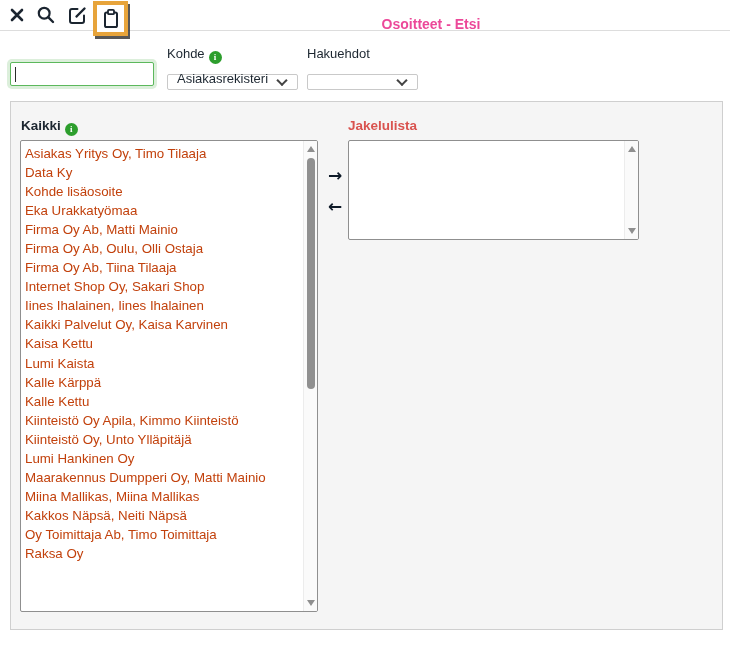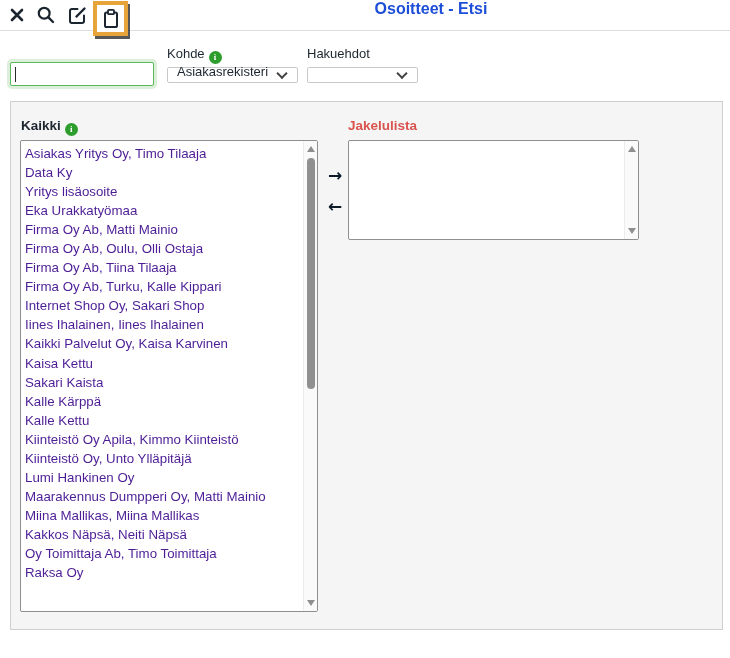--- a/index.html
+++ b/index.html
@@ -16,40 +16,40 @@
   .tool-btn svg { display:block; }
   .btn-close  { left:5px; }
   .btn-search { left:34px; }
   .btn-edit   { left:65px; }
   .clip-highlight { position:absolute; left:93px; top:1px; width:35px; height:35px;
                     border:4px solid var(--accent_highlight,#E7A43B);
                     box-shadow:2px 3px 0 0 rgba(45,45,45,0.8);
                     background:#fff; display:flex; align-items:center; justify-content:center; }
   .btn-clip { position:static; width:24px; height:24px; display:flex;
               align-items:center; justify-content:center; background:none; border:none; cursor:pointer; }
-  .page-title { position:absolute; left:431px; top:0; transform:translateX(-50%);
-                font-size:16px; font-weight:bold; color:#1d4ed8; white-space:nowrap; }
+  .page-title { position:absolute; left:431px; top:16px; transform:translateX(-50%);
+                font-size:14px; font-weight:bold; color:#ec4899; white-space:nowrap; }
 
   
   .field-label { position:absolute; font-size:13px; color:#1c2630; white-space:nowrap; }
   .lbl-etsi { left:10px; top:46px;margin-top:18px; }
   .lbl-kohde { left:167px; top:46px; }
   .lbl-haku { left:307px; top:46px; }
   .info-badge { display:inline-block; width:13px; height:13px; margin-left:4px;
                 border-radius:50%; background:var(--info_green,#2D9E2D); color:#fff;
                 font-size:9px; font-weight:bold; text-align:center; line-height:13px;
                 vertical-align:-2px; font-family:"Liberation Serif", serif; }
   .etsi-wrap { position:absolute; left:10px; top:62px; width:144px; height:24px;
                border:1px solid var(--focus_green,#5CB85C); border-radius:2px; background:#fff;
                box-shadow:0 0 0 3px var(--focus_green_glow,#DCEFDB); }
   .etsi-wrap input { position:absolute; inset:0; width:100%; height:100%;
                      border:none; outline:none; background:transparent;
                      font:13px "Liberation Sans", sans-serif; padding:0 4px; color:#1c2630; }
   .caret { position:absolute; left:4px; top:4px; width:1px; height:15px; background:#2a2a2a; }
-  .select-box { position:absolute; top:67px; height:16px; background:#fff;
+  .select-box { position:absolute; top:74px; height:16px; background:#fff;
                 border:1px solid #c9c9c9; border-radius:2px; cursor:pointer;
                 display:flex; align-items:center; padding:0 26px 8px 9px;
                 font-size:13px; color:#1c2630; }
   .sel-kohde { left:167px; width:131px; }
   .sel-haku  { left:307px; width:111px; }
   .chevron { position:absolute; right:11px; top:50%; width:8px; height:8px;
              border-right:2px solid #444; border-bottom:2px solid #444;
              transform:translateY(-70%) rotate(45deg); }
 
   
@@ -58,21 +58,21 @@
   .list-label { position:absolute; top:16px; font-size:13.5px; font-weight:bold; }
   .lbl-kaikki { left:10px; color:#1c2630; }
   .lbl-jakelu { left:337px; color:var(--target_label_red,#D9534F); }
 
   .listbox { position:absolute; background:#fff; border:1px solid #8f8f8f;
              border-radius:2px; overflow:hidden; }
   .box-source { left:9px; top:38px; width:298px; height:472px; }
   .box-target { left:337px; top:38px; width:291px; height:100px; }
   .items { position:absolute; left:0; top:0; right:14px; bottom:0;
            padding:3px 0 0 4px; overflow:hidden; }
-  .list-item { font-size:13.3px; line-height:19.05px; color:#4c1d95;
+  .list-item { font-size:13.3px; line-height:19.05px; color:#c2410c;
                white-space:nowrap; overflow:hidden; cursor:default; }
 
   
   .vscroll { position:absolute; top:0; right:0; bottom:0; width:14px;
              background:#fafafa; border-left:1px solid #ececec; }
   .tri-up, .tri-down { position:absolute; left:50%; transform:translateX(-50%);
                        width:0; height:0; border-left:4.5px solid transparent;
                        border-right:4.5px solid transparent; }
   .tri-up   { top:5px;    border-bottom:6px solid #8f8f8f; }
   .tri-down { bottom:5px; border-top:6px solid #8f8f8f; }
@@ -144,31 +144,30 @@
   <div class="panel">
 
     <div class="list-label lbl-kaikki">
       <span>Kaikki</span><span class="info-badge">i</span>
     </div>
 
     <div class="listbox box-source">
       <div class="items">
           <div class="list-item">Asiakas Yritys Oy, Timo Tilaaja</div>
           <div class="list-item">Data Ky</div>
-          <div class="list-item">Yritys lisäosoite</div>
+          <div class="list-item">Kohde lisäosoite</div>
           <div class="list-item">Eka Urakkatyömaa</div>
           <div class="list-item">Firma Oy Ab, Matti Mainio</div>
           <div class="list-item">Firma Oy Ab, Oulu, Olli Ostaja</div>
           <div class="list-item">Firma Oy Ab, Tiina Tilaaja</div>
-          <div class="list-item">Firma Oy Ab, Turku, Kalle Kippari</div>
           <div class="list-item">Internet Shop Oy, Sakari Shop</div>
           <div class="list-item">Iines Ihalainen, Iines Ihalainen</div>
           <div class="list-item">Kaikki Palvelut Oy, Kaisa Karvinen</div>
           <div class="list-item">Kaisa Kettu</div>
-          <div class="list-item">Sakari Kaista</div>
+          <div class="list-item">Lumi Kaista</div>
           <div class="list-item">Kalle Kärppä</div>
           <div class="list-item">Kalle Kettu</div>
           <div class="list-item">Kiinteistö Oy Apila, Kimmo Kiinteistö</div>
           <div class="list-item">Kiinteistö Oy, Unto Ylläpitäjä</div>
           <div class="list-item">Lumi Hankinen Oy</div>
           <div class="list-item">Maarakennus Dumpperi Oy, Matti Mainio</div>
           <div class="list-item">Miina Mallikas, Miina Mallikas</div>
           <div class="list-item">Kakkos Näpsä, Neiti Näpsä</div>
           <div class="list-item">Oy Toimittaja Ab, Timo Toimittaja</div>
           <div class="list-item">Raksa Oy</div>

